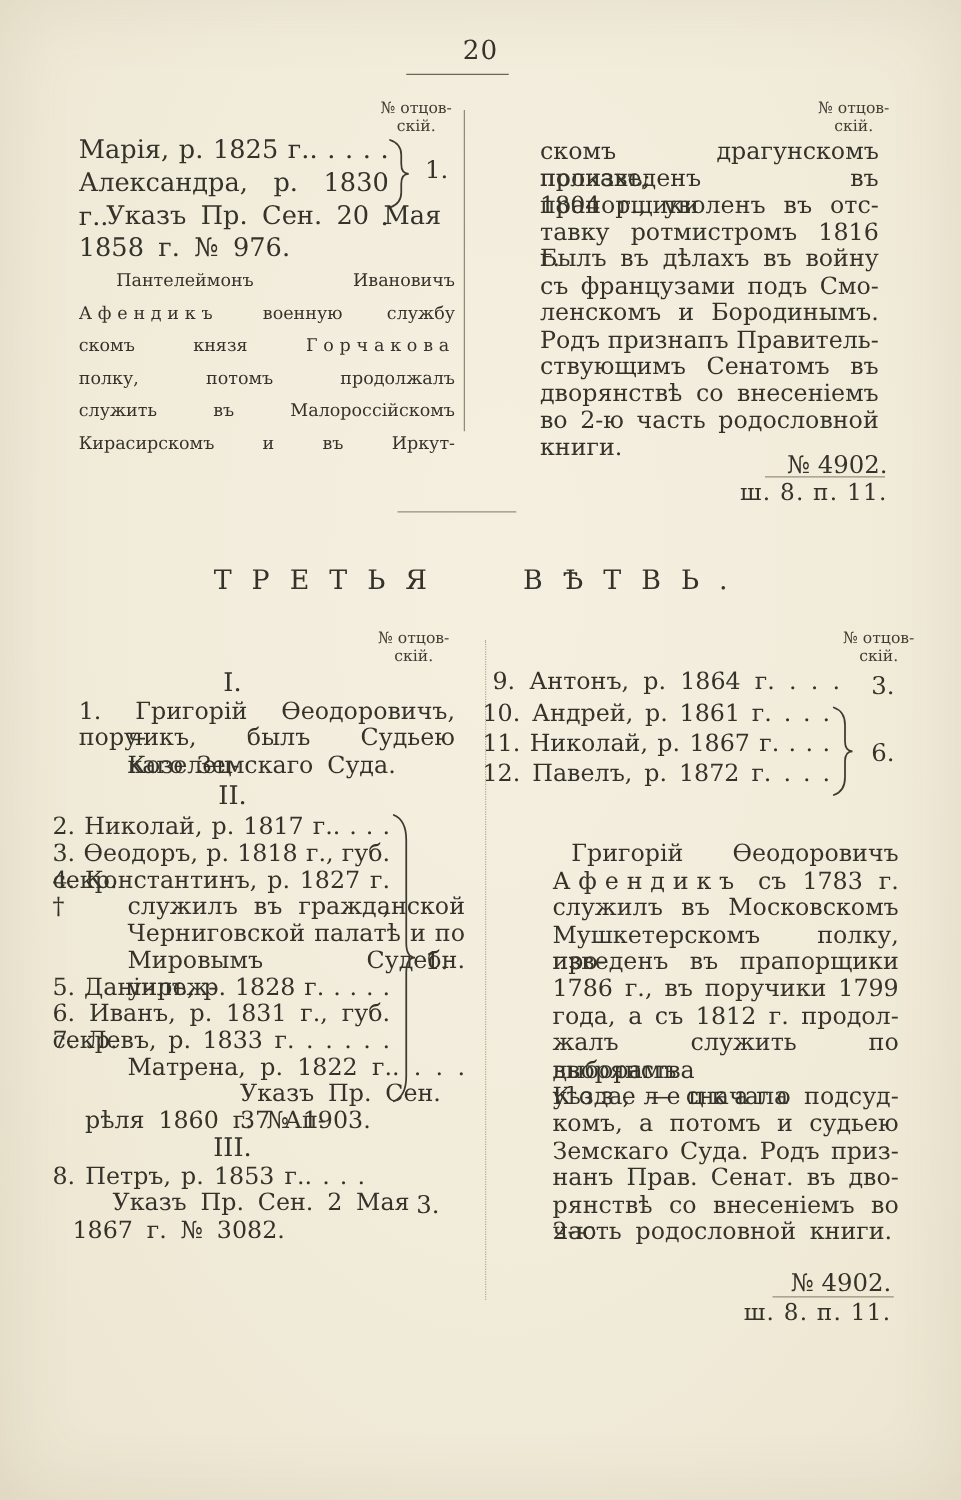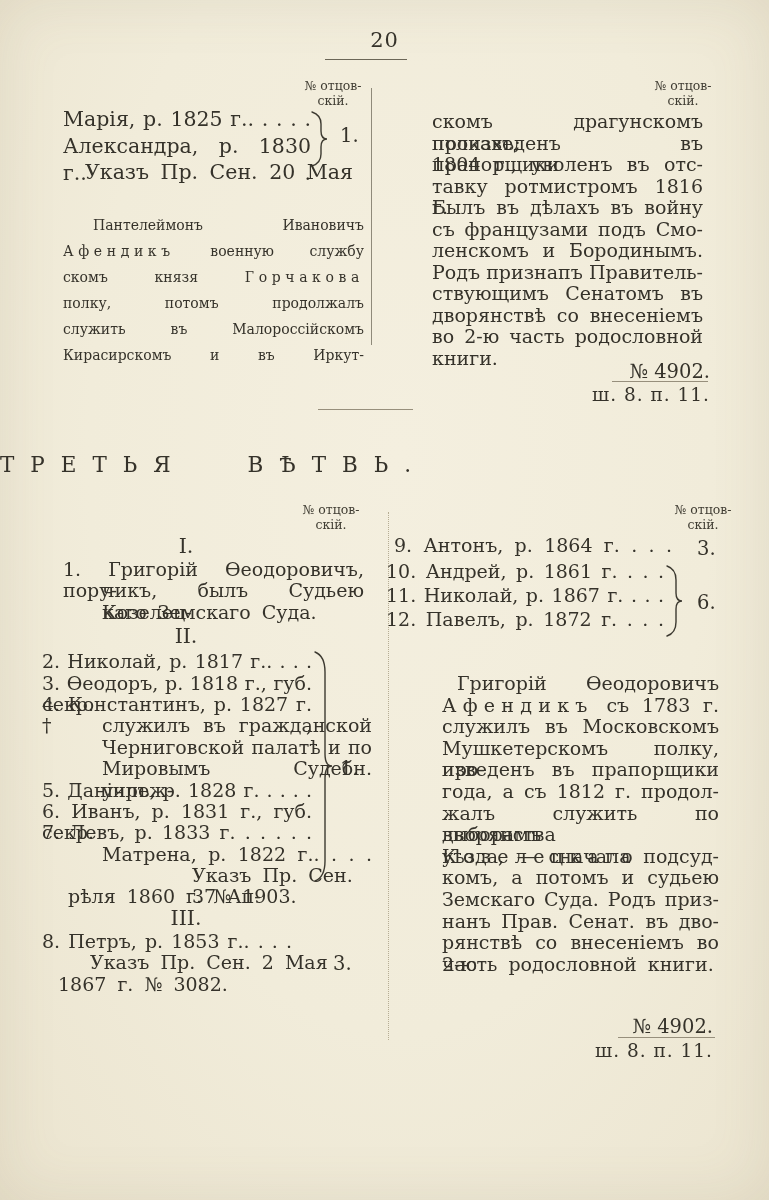--- a/index.html
+++ b/index.html
@@ -21,21 +21,21 @@
   .tl-row{height:27px;line-height:27px;font-size:20.5px}
   .tl-dec{height:26px;line-height:26px;font-size:20.5px;white-space:nowrap}
   .tl-p{height:26px;line-height:26px;font-size:14px}
   
   .tr-p{height:21.5px;line-height:21.5px;font-size:19px}
   
   .refno{font-size:19.5px}
   .refcode{font-size:18.5px;letter-spacing:1px}
   .refblk{text-align:right}
   
-  .branch{left:0;right:0;top:452px;text-align:left;font-size:21.5px;
+  .branch{left:0;right:0;top:452px;text-align:center;font-size:21.5px;
           letter-spacing:16px;word-spacing:38px;white-space:nowrap}
   
   .bl-line{height:21.4px;line-height:21.4px;font-size:19px}
   .br-line{height:21.6px;line-height:21.6px;font-size:19px}
   .roman{height:25px;line-height:25px;font-size:20.5px;text-align:center;padding-right:34px}
   .ind2{padding-left:60px}
   .sp{letter-spacing:.33em}
   .fatherno{font-size:19.5px}
   .ws{word-spacing:5px}
   svg.brace{overflow:visible}
@@ -64,20 +64,21 @@
     <div class="tl-row jl">Марія, р. 1825 г.. . . . .</div>
     <div class="tl-row jl">Александра, р. 1830 г.. .</div>
   </div>
   <svg class="abs brace" style="left:309px;top:110px" width="18" height="58" viewBox="0 0 18 58">
     <path d="M3,2 Q12,5 12,14 L12,21 Q12,29 18,29 Q12,29 12,37 L12,44 Q12,53 3,56"></path>
   </svg>
   <div class="abs fatherno" style="left:340px;top:124px">1.</div>
 
   <div class="abs" style="left:63px;top:159px;width:300px">
     <div class="tl-dec ws" style="padding-left:22px">Указъ Пр. Сен. 20 Мая</div>
+    <div class="tl-dec ws">1858 г. № 976.</div>
   </div>
 
   <div class="abs" style="left:63px;top:212px;width:301px">
     <div class="tl-p jl" style="padding-left:30px">Пантелеймонъ Ивановичъ</div>
     <div class="tl-p jl"><span class="sp">Афендикъ</span> <span>военную службу</span></div>
     <div class="tl-p jl"><span>скомъ князя</span> <span class="sp">Горчакова</span></div>
     <div class="tl-p jl">полку, потомъ продолжалъ</div>
     <div class="tl-p jl">служить въ Малороссійскомъ</div>
     <div class="tl-p jl">Кирасирскомъ и въ Иркут-</div>
   </div>
@@ -155,20 +156,21 @@
     <div class="br-line jl" style="height:24px;line-height:24px;width:278px">10. Андрей, р. 1861 г. . . .</div>
     <div class="br-line jl" style="height:24px;line-height:24px;width:278px">11. Николай, р. 1867 г. . . .</div>
     <div class="br-line jl" style="height:24px;line-height:24px;width:278px">12. Павелъ, р. 1872 г. . . .</div>
     <div style="height:42px"></div>
     <div style="width:277px;margin-left:56px">
       <div class="br-line jl" style="padding-left:15px">Григорій Ѳеодоровичъ</div>
       <div class="br-line jl"><span class="sp">Афендикъ</span> <span>съ 1783 г.</span></div>
       <div class="br-line jl">служилъ въ Московскомъ</div>
       <div class="br-line jl">Мушкетерскомъ полку, про-</div>
       <div class="br-line jl">изведенъ въ прапорщики</div>
+      <div class="br-line jl">1786 г., въ поручики 1799</div>
       <div class="br-line jl">года, а съ 1812 г. продол-</div>
       <div class="br-line jl">жалъ служить по выборамъ</div>
       <div class="br-line jl"><span>дворянства</span> <span class="sp">Козелецкаго</span></div>
       <div class="br-line jl">уѣзда, — сначала подсуд-</div>
       <div class="br-line jl">комъ, а потомъ и судьею</div>
       <div class="br-line jl">Земскаго Суда. Родъ приз-</div>
       <div class="br-line jl">нанъ Прав. Сенат. въ дво-</div>
       <div class="br-line jl">рянствѣ со внесеніемъ во 2-ю</div>
       <div class="br-line ws">часть родословной книги.</div>
     </div>

